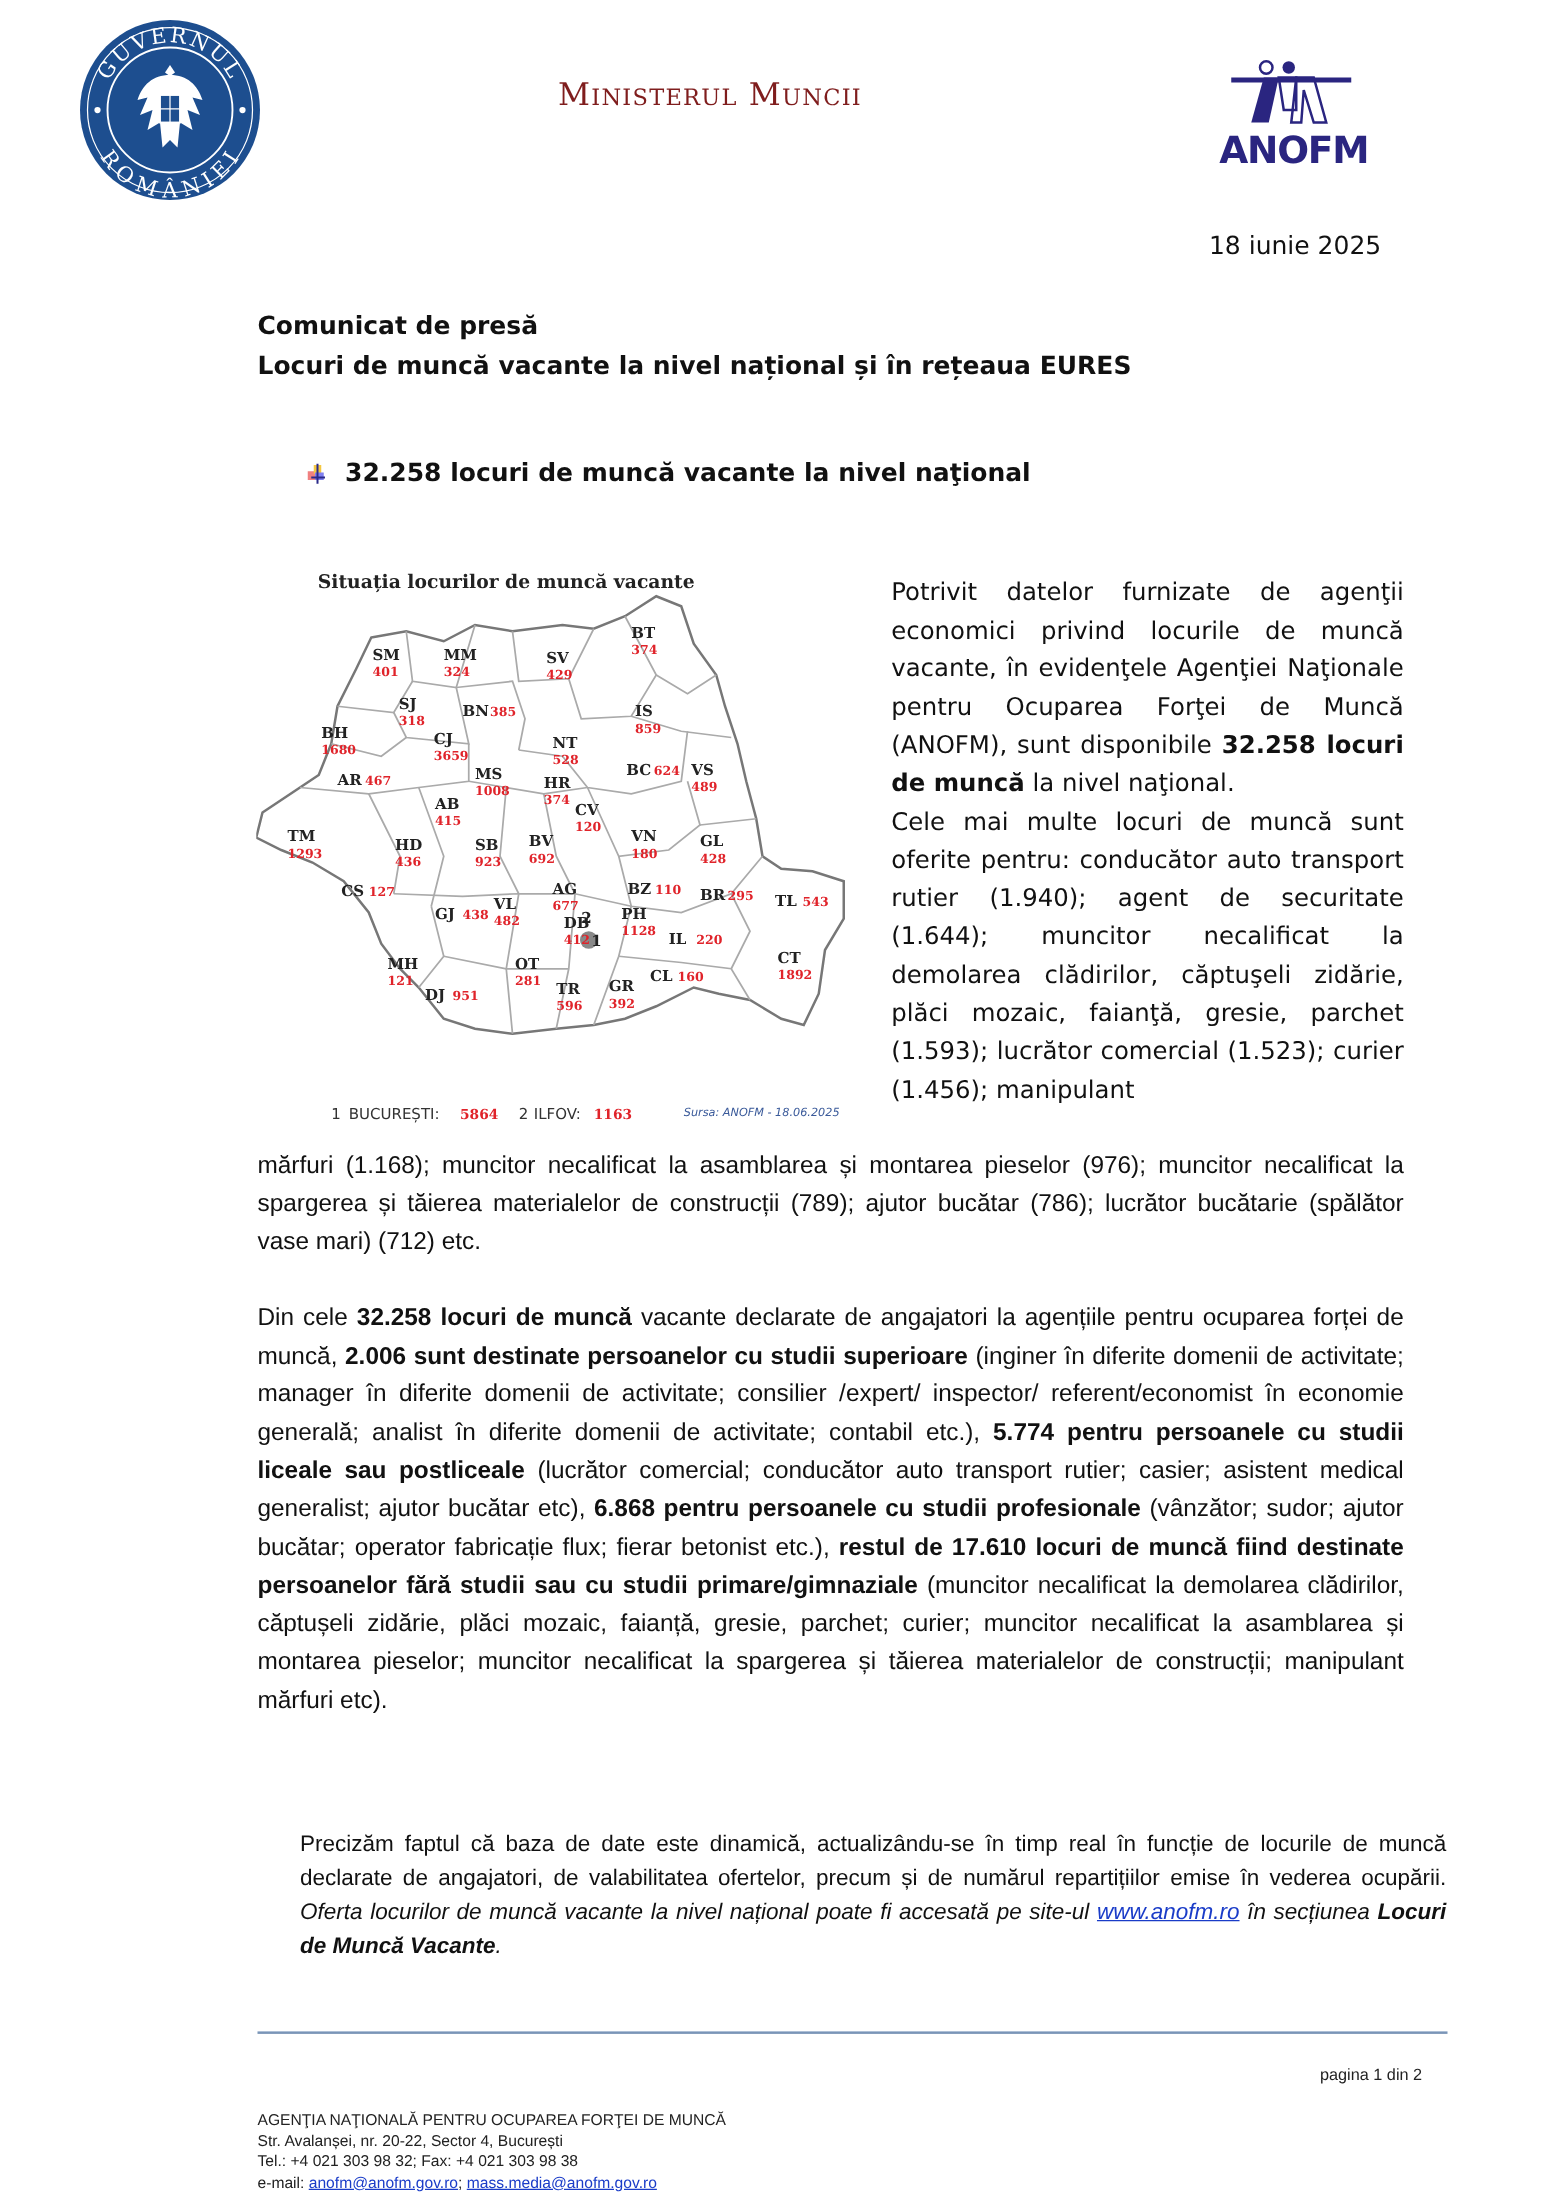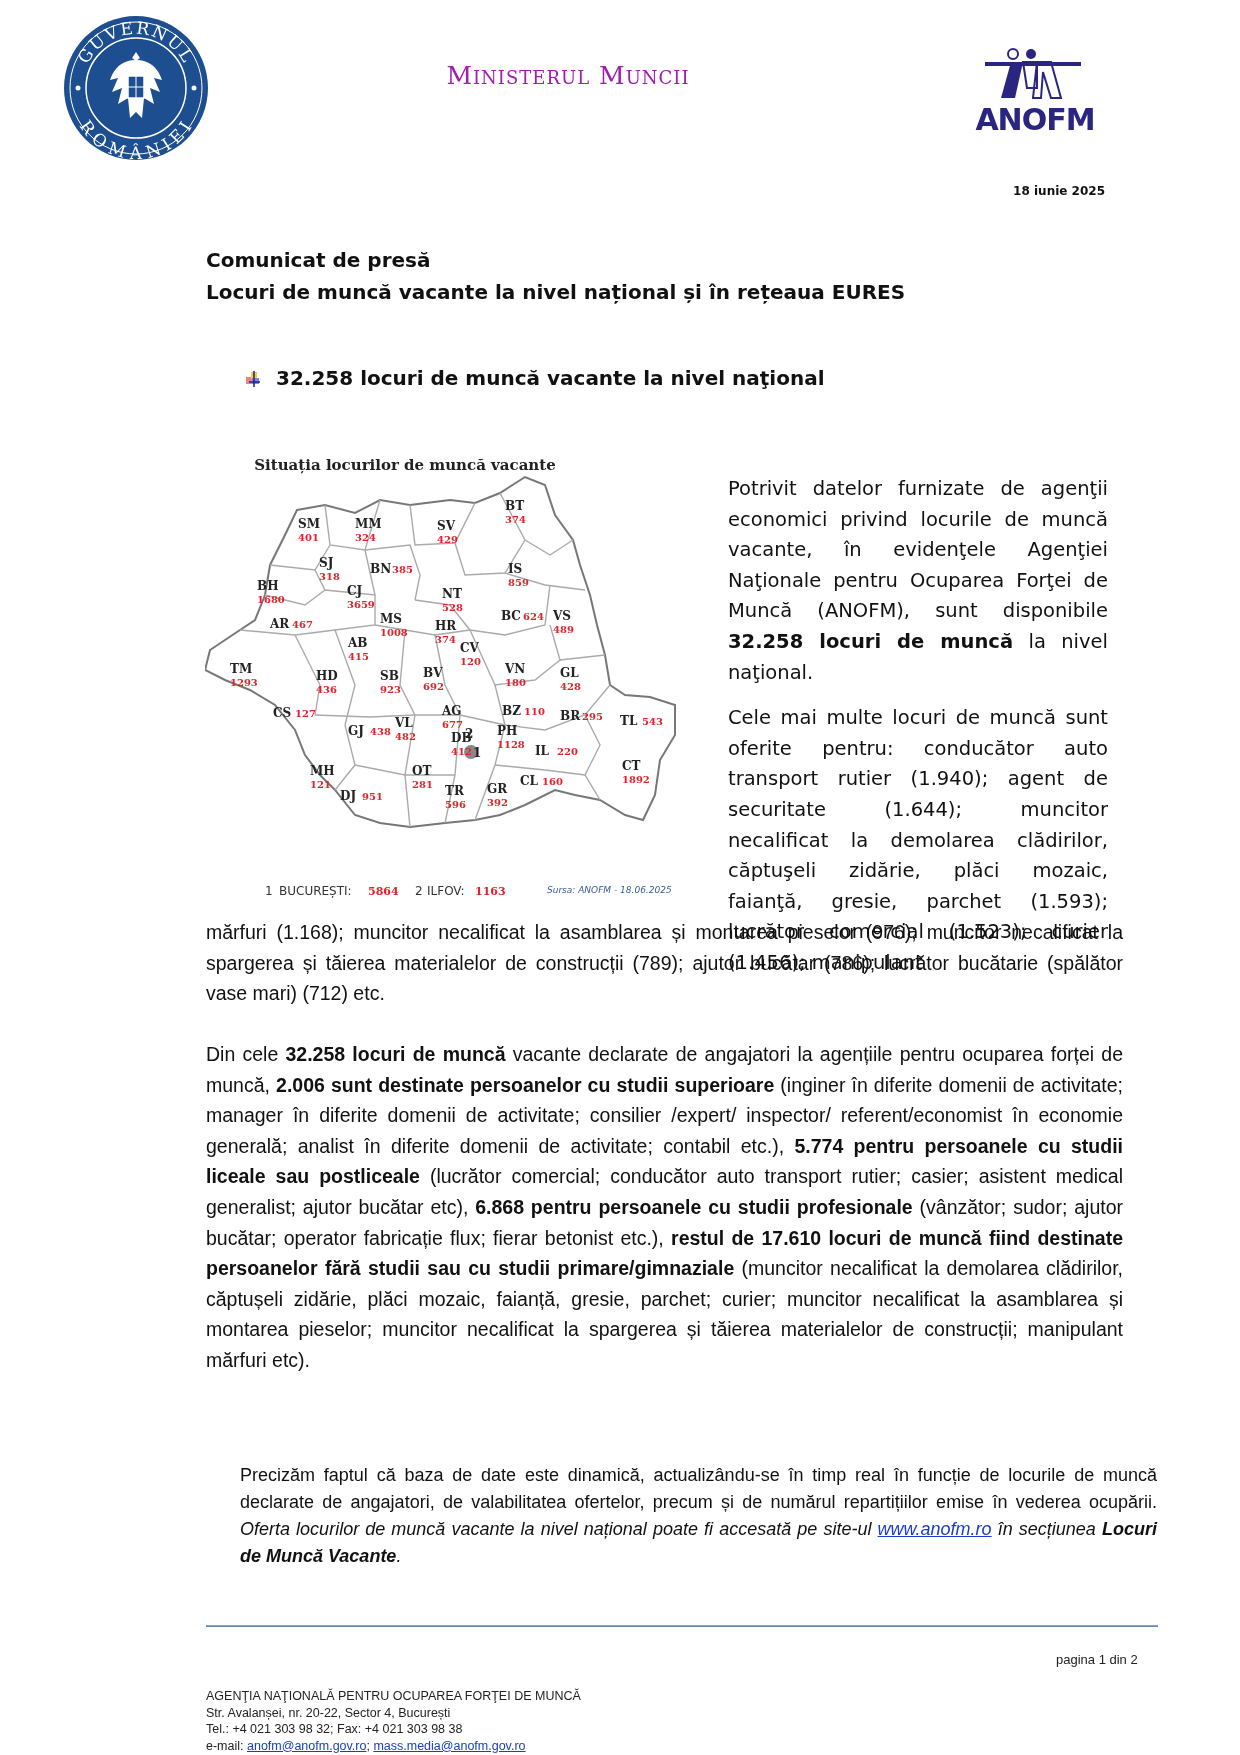--- a/index.html
+++ b/index.html
@@ -2,36 +2,36 @@
 <html><head>
 <meta charset="utf-8">
 <style>
   html, body { margin: 0; padding: 0; background: #ffffff; }
   body { width: 1240px; height: 1755px; position: relative; overflow: hidden;
          font-family: "DejaVu Sans", sans-serif; color: #111; }
   .abs { position: absolute; }
   
   #gov-logo { left: 62px; top: 14px; width: 148px; height: 148px; }
   #ministry { left: 228px; top: 60px; width: 680px; text-align: center;
-              font-family: "DejaVu Serif", serif; color: #a21caf; letter-spacing: 1px; }
+              font-family: "DejaVu Serif", serif; color: #7f1d1d; letter-spacing: 1px; }
   #ministry .l1 { font-size: 25px; font-variant: small-caps; line-height: 32px; }
   #ministry .l2 { font-size: 25px; font-variant: small-caps; line-height: 32px; }
   #anofm-logo { left: 965px; top: 48px; width: 140px; height: 90px; }
   .anofm-text { font-family: "DejaVu Sans", sans-serif; font-weight: bold; font-size: 30px;
                 fill: #2a2580; letter-spacing: -1px; }
   
   .txt { font-family: "DejaVu Sans", sans-serif; font-size: 19.5px; line-height: 30.6px; }
   .narrow { font-family: "Liberation Sans Narrow", "Liberation Sans", sans-serif; }
-  #date { right: 135px; top: 184px; font-size: 12px; font-weight: bold; }
+  #date { right: 135px; top: 184px; font-size: 20px; font-weight: normal; }
   #heading { left: 206px; top: 244px; font-size: 20px; font-weight: bold; line-height: 32px; }
   #bullet-row { left: 246px; top: 366px; font-size: 20px; font-weight: bold; display: flex; align-items: center; gap: 14px; }
   #bullet-icon { width: 16px; height: 18px; position: relative; }
   #map-box { left: 205px; top: 455px; width: 490px; height: 450px; }
   #right-col { left: 713px; top: 459px; width: 410px; text-align: justify; }
-  #right-col p { margin: 15px; }
+  #right-col p { margin: 0; }
   #continuation { left: 206px; top: 917px; width: 917px; text-align: justify; }
   #para2 { left: 206px; top: 1039px; width: 917px; text-align: justify; }
   #para3 { left: 224px; top: 1462px; width: 917px; text-align: justify; font-size: 18px; line-height: 27px; margin-left: 16px; }
   .b { font-weight: bold; }
   .i { font-style: italic; }
   a.link { color: #1a3cc8; text-decoration: underline; }
   #footer-rule { left: 206px; top: 1625px; width: 952px; height: 2px; background: linear-gradient(#9ab0cc, #5a7aa4); }
   #footer { left: 206px; top: 1652px; font-size: 12.5px; line-height: 16.5px; color: #222; margin-top: 36px; }
   #page-num { left: 1015px; top: 1652px; font-size: 13px; color: #222; margin-left: 41px; }
   

